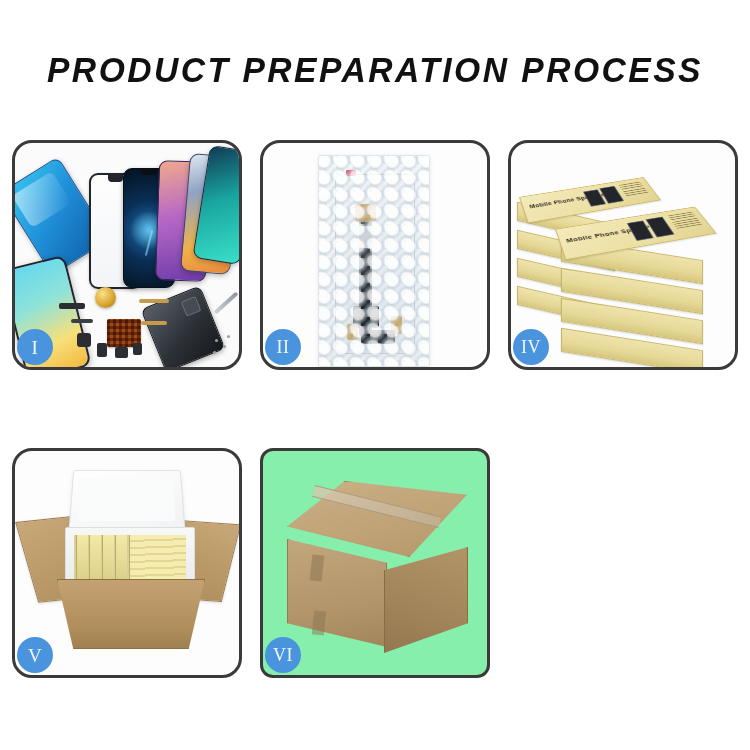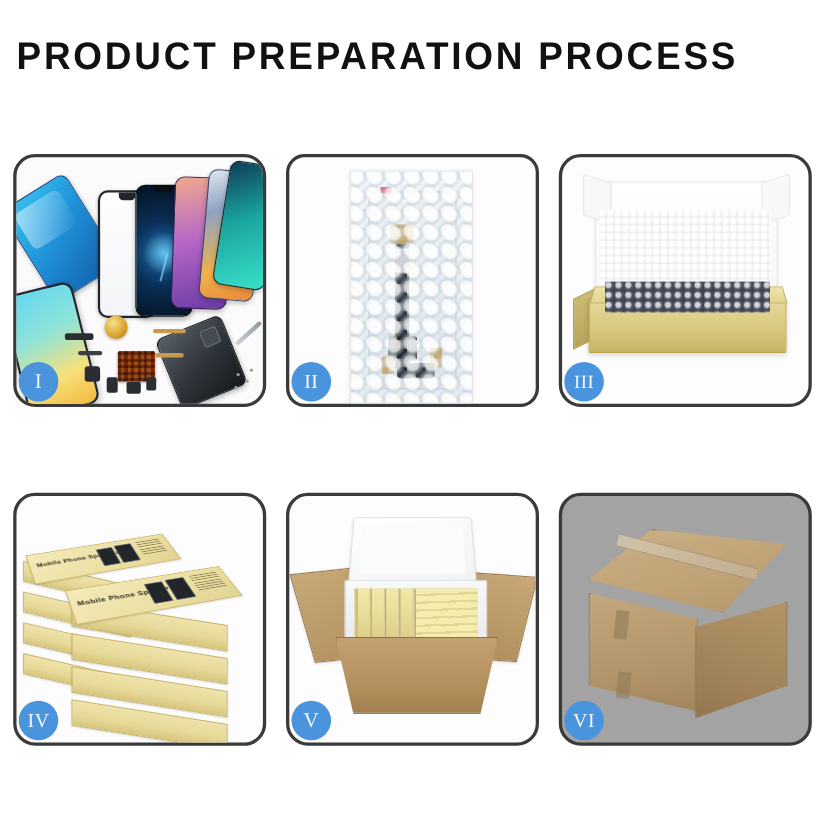--- a/index.html
+++ b/index.html
@@ -4,21 +4,21 @@
 <style>
   html,body{margin:0;padding:0;}
   body{
     width:750px;height:750px;background:#ffffff;overflow:hidden;
     font-family:"Liberation Sans",sans-serif;
     -webkit-font-smoothing:antialiased;
   }
   .page{position:relative;width:750px;height:750px;background:#fff;}
 
   
-  .header{padding-top:34px;text-align:left;}
+  .header{padding-top:52px;text-align:center;font-style:italic;}
   .title{
     font-family:"Liberation Sans",sans-serif;
     font-size:35px;font-weight:700;color:#111111;
     letter-spacing:2.6px;line-height:1;white-space:nowrap;
     transform:scaleX(.96);transform-origin:center;
   }
   .subtitle{
     margin-top:13px;font-size:15.5px;font-weight:400;color:#1a1a1a;
     letter-spacing:.15px;white-space:nowrap;
   }
@@ -145,21 +145,21 @@
     box-shadow:0 1px 2px rgba(0,0,0,.28);
   }
   .screw{position:absolute;width:3px;height:3px;border-radius:50%;background:#9aa0a7;}
   .tweez{
     position:absolute;left:196px;top:158px;width:30px;height:4px;
     background:linear-gradient(90deg,#cfd4da,#8e959d);
     transform:rotate(-42deg);border-radius:2px;
   }
 
   
-  .p2{background:#fdfdfd;border-radius:17px;}
+  .p2{background:#fdfdfd;}
   .bag{
     position:absolute;left:55px;top:12px;width:110px;height:210px;
     background:linear-gradient(180deg,#f3f6f8,#e8edf1);
     border:1px solid #dfe5ea;border-radius:3px;overflow:hidden;
     box-shadow:0 1px 4px rgba(0,0,0,.08);
   }
   .bubbles{
     position:absolute;inset:0;opacity:.85;
     background-image:
       radial-gradient(circle at 30% 30%,rgba(255,255,255,.95) 0 32%,rgba(190,205,215,.55) 44%,rgba(255,255,255,0) 62%),
@@ -311,21 +311,21 @@
     border-left:1px solid #b9ab63;
   }
   .v-slab2{
     position:absolute;right:0;top:0;width:56px;height:100%;
     background:
       repeating-linear-gradient(178deg,#f5ecb0 0 5px,#e3d693 5px 7px);
     border-left:1px solid #b9ab63;
   }
 
   
-  .p6{background:#a3a3a3;}
+  .p6{background:#86efac;border-radius:13px;}
   .c-top{
     position:absolute;left:24px;top:30px;width:178px;height:74px;
     background:linear-gradient(165deg,#cbb087 0%,#bfa275 60%,#b4966a 100%);
     border:1px solid #9c8055;
     clip-path:polygon(32% 0,100% 18%,68% 100%,0 60%);
     box-shadow:0 1px 3px rgba(0,0,0,.1);
   }
   .c-tape{
     position:absolute;left:52px;top:34px;width:130px;height:10px;
     background:linear-gradient(90deg,rgba(215,200,175,.8),rgba(195,176,148,.85));
@@ -405,31 +405,20 @@
           <div class="conn" style="left:28px;top:168px;width:11px;height:16px;"></div>
           <div class="conn" style="left:72px;top:160px;width:11px;height:18px;"></div>
           <div class="connd" style="left:42px;top:174px;width:34px;height:14px;border-radius:3px;"></div>
           <div class="pinktab"></div>
           <div class="bubbles"></div>
         </div>
       </div>
       <div class="badge w2">II</div>
     </div>
 
-    <div class="panel p3">
-      <div class="stage">
-        <div class="b3-lid"></div>
-        <div class="b3-foam"></div>
-        <div class="b3-leftflap"></div>
-        <div class="b3-base">
-          <div class="b3-bubble"></div>
-        </div>
-      </div>
-      <div class="badge w3">III</div>
-    </div>
 
     <div class="panel p4">
       <div class="stage">
         <div class="stackWrap">
 
           <div class="bx" style="left:4px;top:56px;width:96px;height:17px;transform:skewY(13deg);"></div>
           <div class="bx" style="left:4px;top:84px;width:96px;height:17px;transform:skewY(13deg);"></div>
           <div class="bx" style="left:4px;top:112px;width:96px;height:17px;transform:skewY(13deg);"></div>
           <div class="bx" style="left:4px;top:140px;width:96px;height:17px;transform:skewY(13deg);"></div>
 

